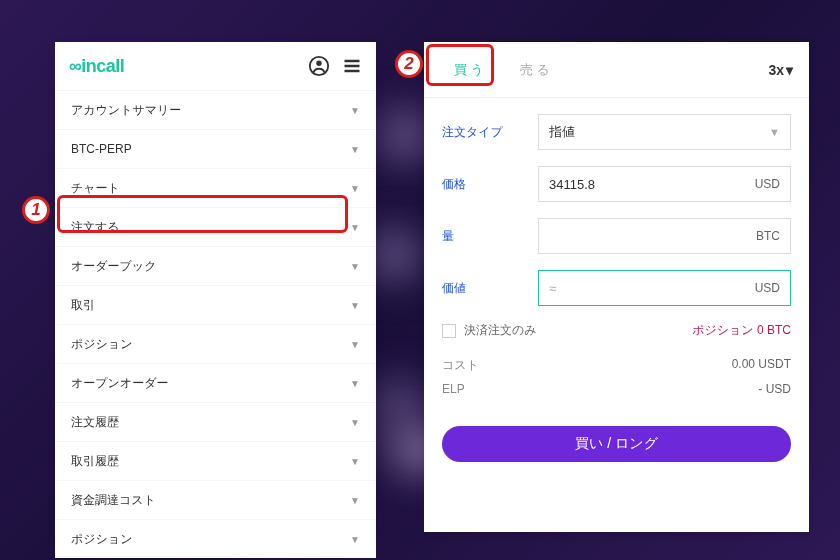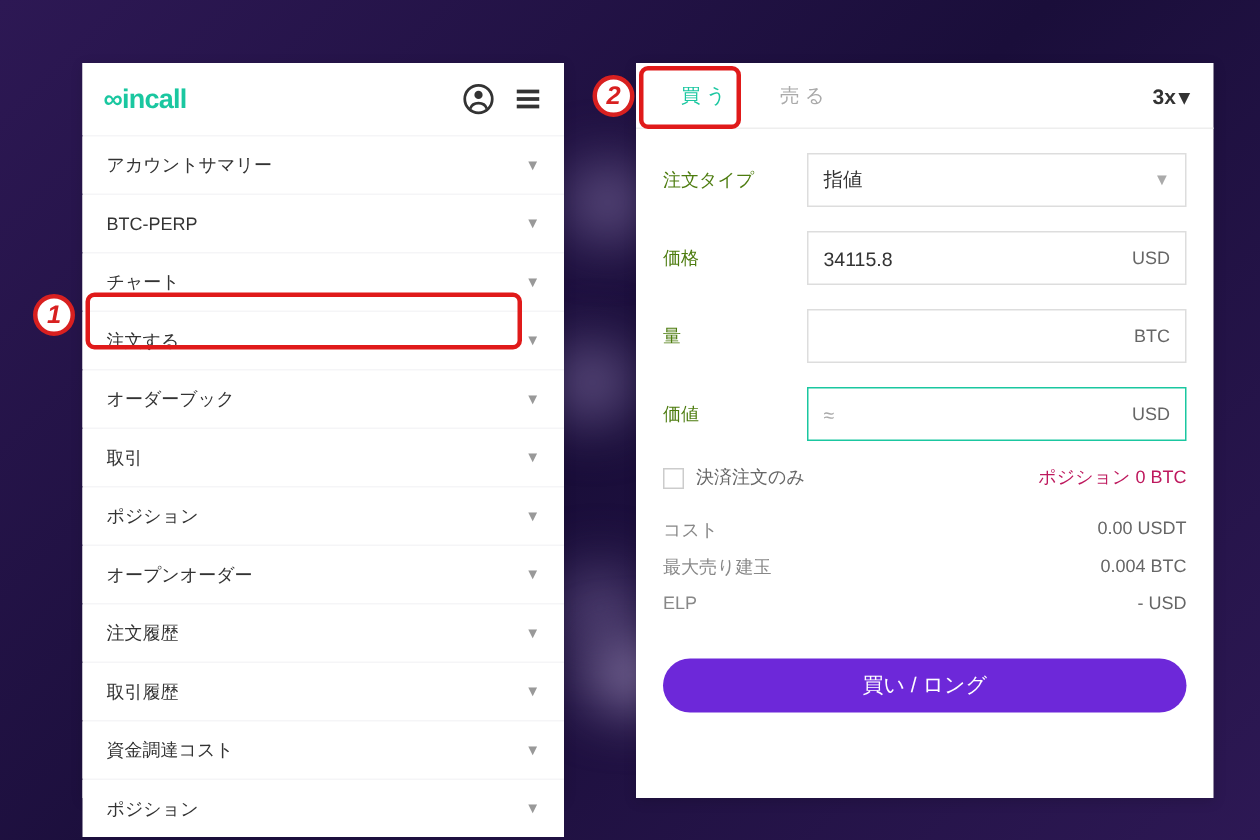--- a/index.html
+++ b/index.html
@@ -83,21 +83,21 @@
     }
     .menu-item .caret {
       font-size: 10px;
       color: #999;
     }
 
     
     .tabs {
       display: flex;
       align-items: center;
-      height: 44px;
+      height: 56px;
       border-bottom: 1px solid #eee;
       padding: 0 16px;
       gap: 8px;
     }
     .tab {
       padding: 6px 14px;
       font-size: 13px;
       color: #aaa;
       cursor: pointer;
     }
@@ -119,21 +119,21 @@
       padding: 16px 18px 8px;
     }
     .row {
       display: flex;
       align-items: center;
       margin-bottom: 16px;
     }
     .row-label {
       width: 96px;
       font-size: 12px;
-      color: #4d7c0f;
+      color: #1d4ed8;
     }
     .row-input {
       flex: 1;
       height: 36px;
       border: 1px solid #ddd;
       display: flex;
       align-items: center;
       padding: 0 10px;
       font-size: 13px;
       color: #333;
@@ -354,23 +354,19 @@
       <span class="position-label">
         <span>ポジション</span> <span>0 BTC</span>
       </span>
     </div>
 
     <div class="info-line">
       <span>コスト</span>
       <span class="info-val">0.00 USDT</span>
     </div>
     <div class="info-line">
-      <span>最大売り建玉</span>
-      <span class="info-val">0.004 BTC</span>
-    </div>
-    <div class="info-line">
       <span>ELP</span>
       <span class="info-val">- USD</span>
     </div>
   </div>
 
   <div class="buy-btn">買い / ロング</div>
 </div>
 
 </body></html>

